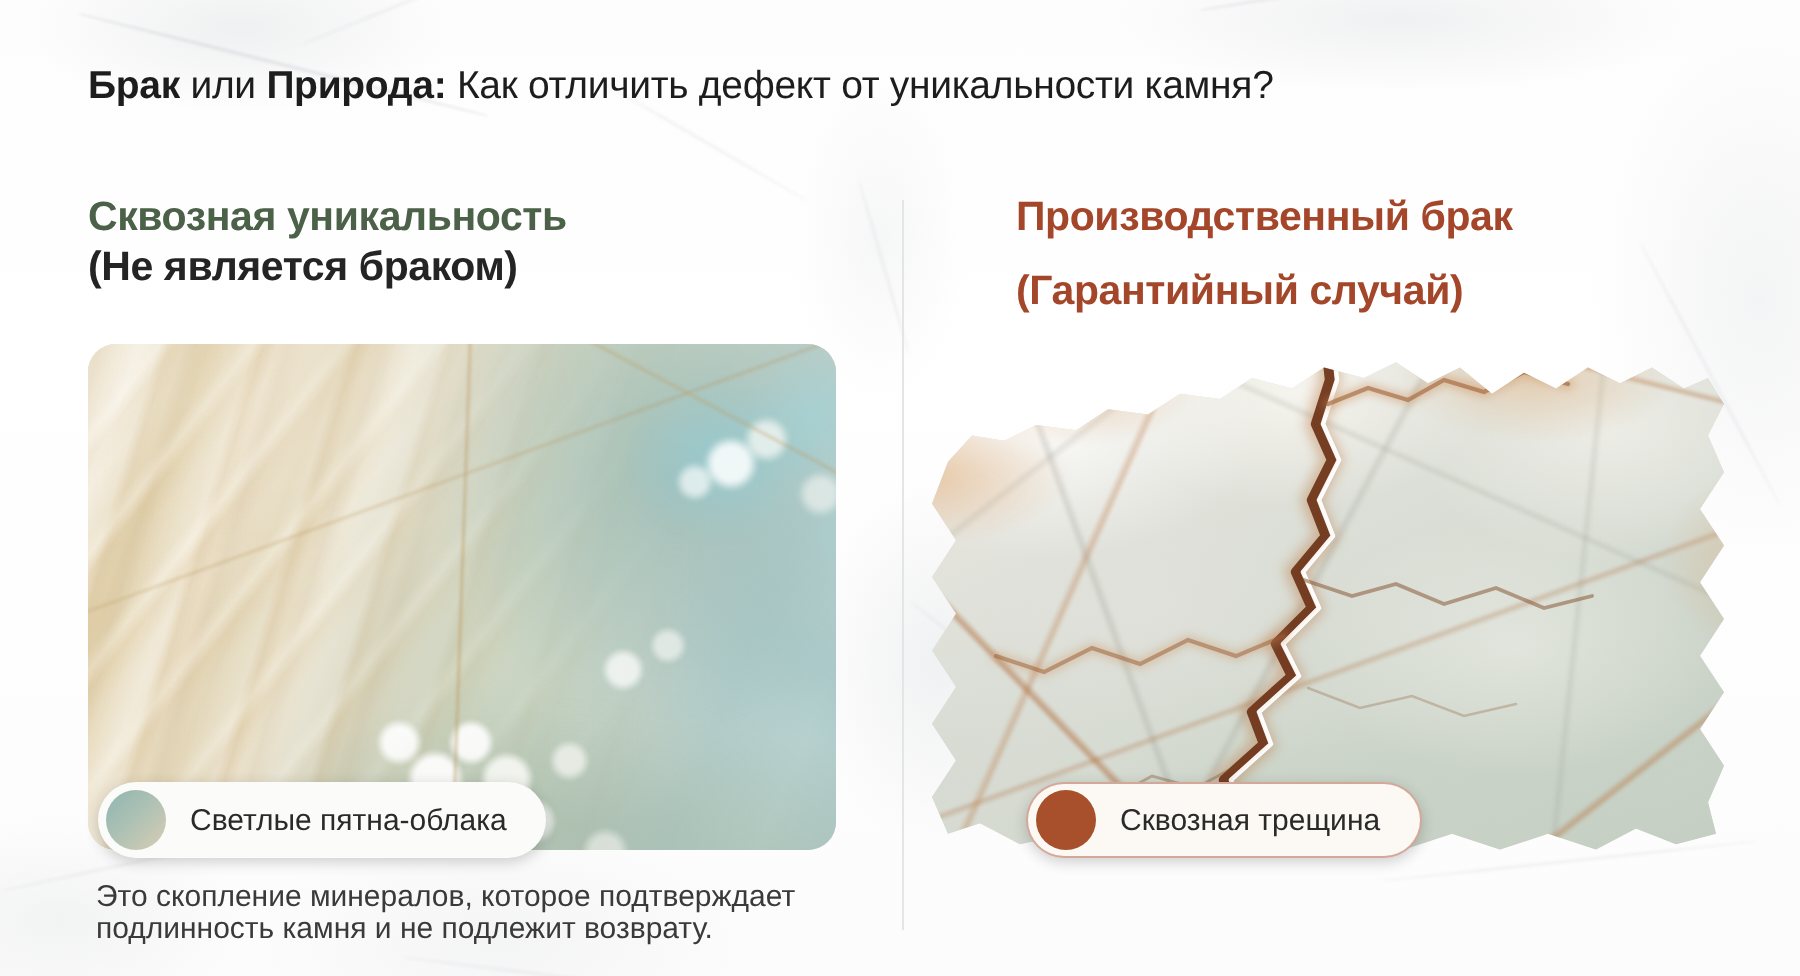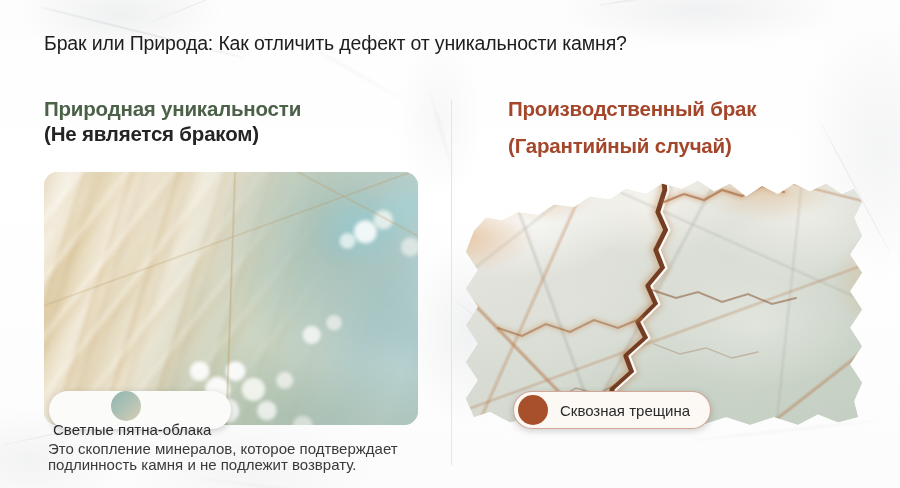--- a/index.html
+++ b/index.html
@@ -55,21 +55,21 @@
   
   #headline {
     position: absolute;
     left: 44px;
     top: 32px;
     font-size: 19.5px;
     letter-spacing: -.15px;
     color: #1d1d1d;
     white-space: nowrap;
   }
-  #headline .b { font-weight: 400; }
+  #headline .b { font-weight: 700; }
   #headline .n { font-weight: 400; text-align: right; }
 
   
   .col { position: absolute; top: 96px; }
   #col-left  { left: 44px;  width: 380px; }
   #col-right { left: 508px; width: 380px; }
 
   .col-title {
     font-size: 20.5px;
     font-weight: 700;
@@ -299,21 +299,21 @@
     border-radius: 50%;
     flex: 0 0 auto;
     margin-right: 12px;
   }
   .badge .lbl {
     font-size: 15px;
     color: #2a2a2a;
     white-space: nowrap;
   }
 
-  #badge-left  { left: 49px;  top: 391px; flex-direction: column; }
+  #badge-left  { left: 49px;  top: 391px; }
   #badge-left .dot {
     background: linear-gradient(135deg, #8fb5b1 0%, #a9c0b4 42%, #d8cdb4 100%);
   }
   #badge-right {
     left: 513px; top: 391px;
     background: #fcf8f4;
     border: 1px solid rgba(164,70,42,.45);
   }
   #badge-right .dot { background: #a8502b; }
 
@@ -344,21 +344,21 @@
   <span class="vein v9"></span>
   <span class="vein v10"></span>
 
   <div id="headline">
     <span class="b">Брак</span><span class="n"> или </span><span class="b">Природа:</span><span class="n"> Как отличить дефект от уникальности камня?</span>
   </div>
 
   <div id="divider"></div>
 
   <div class="col" id="col-left">
-    <div class="col-title t-line1-left">Природная уникальности</div>
+    <div class="col-title t-line1-left">Сквозная уникальность</div>
     <div class="col-title t-line2-left">(Не является браком)</div>
   </div>
 
   <div id="photo-left" role="img" aria-label="Зелено-золотистый оникс со светлыми пятнами-облаками">
     <div class="layer L-base"></div>
     <div class="layer L-bandsA"></div>
     <div class="layer L-bandsB"></div>
     <div class="layer L-green"></div>
     <div class="layer L-teal"></div>
     <div class="layer L-clouds"></div>

